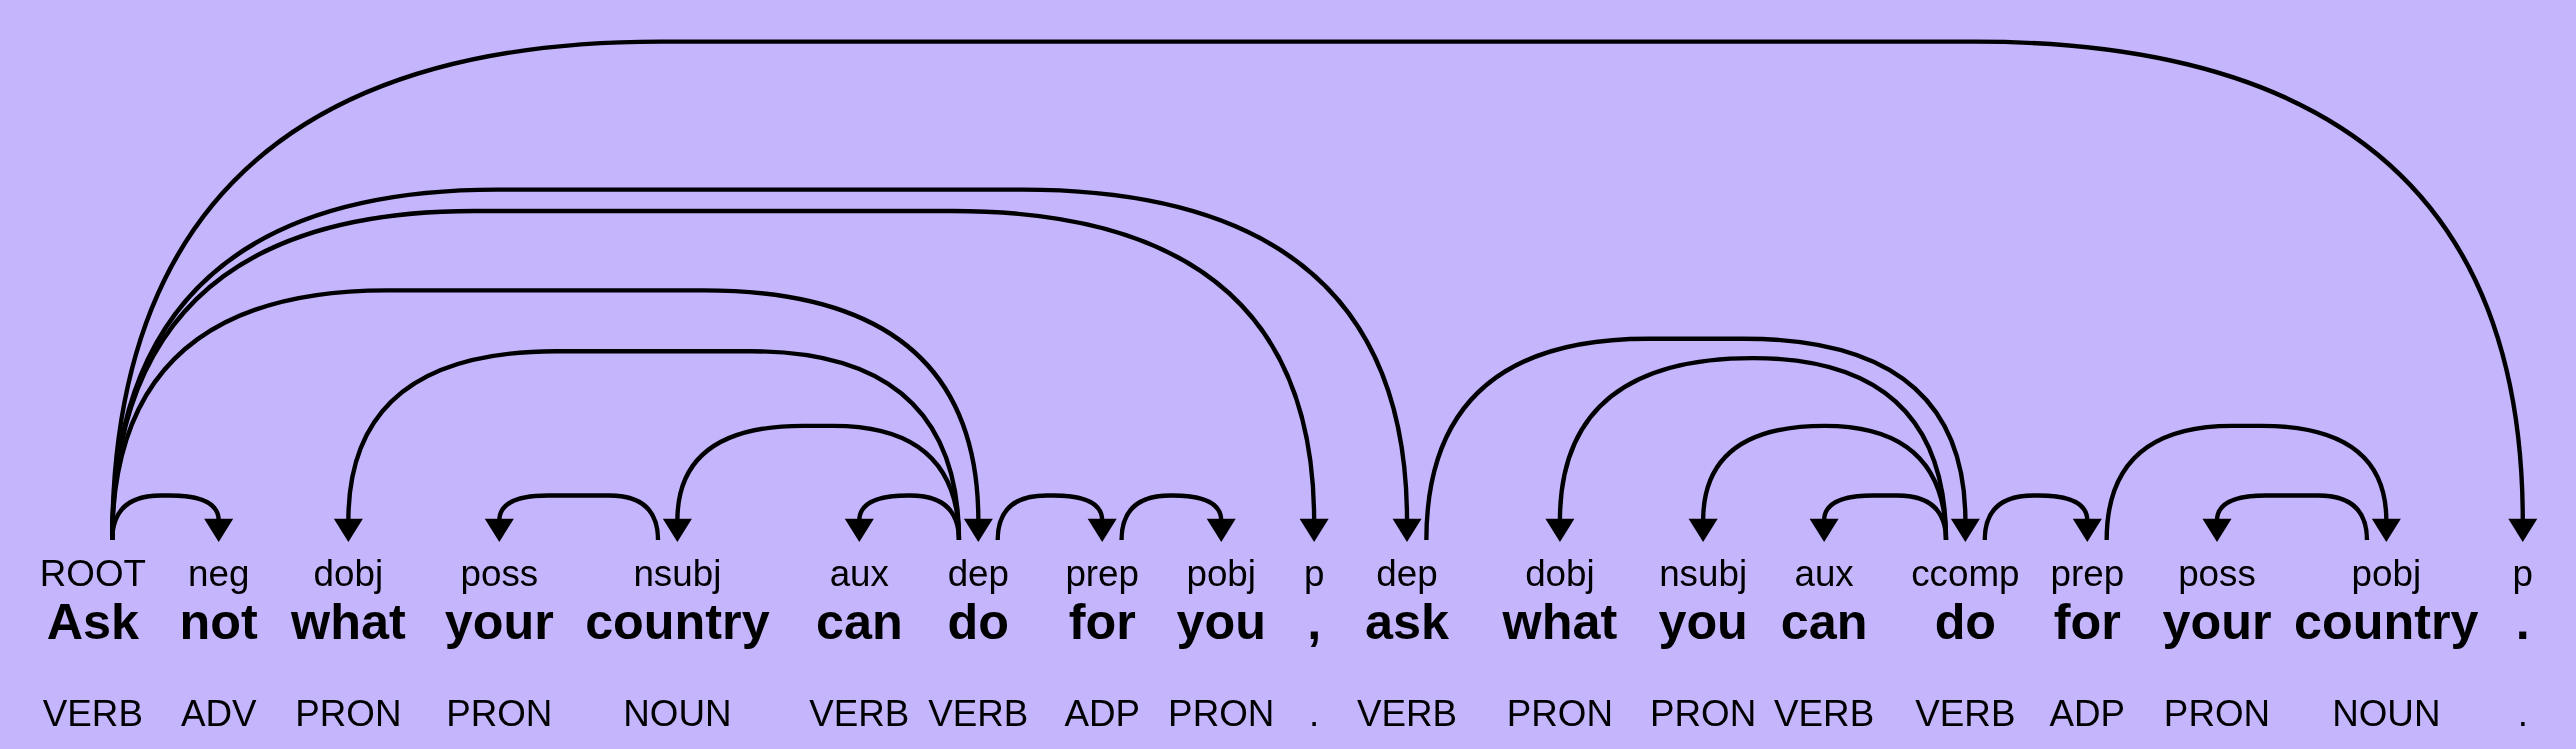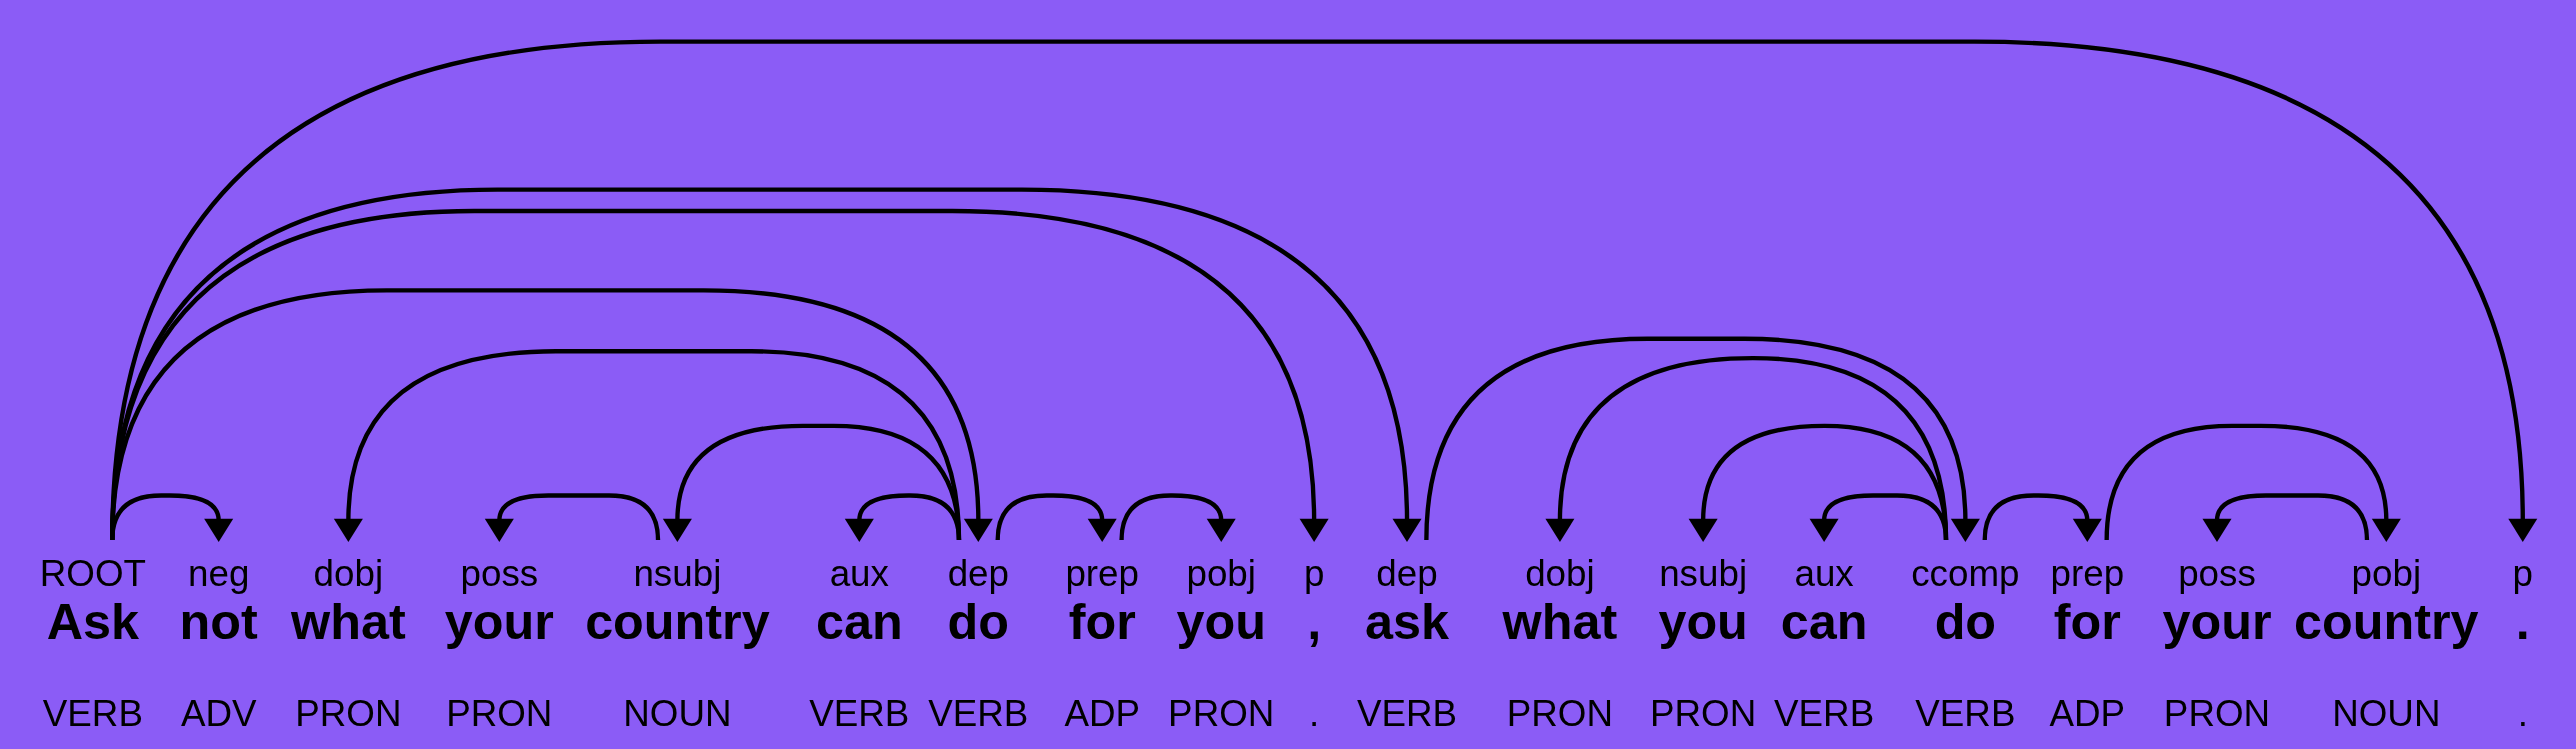--- a/index.html
+++ b/index.html
@@ -1,20 +1,20 @@
 <!DOCTYPE html>
 <html><head>
 <meta charset="utf-8">
 <style>
   html, body { margin: 0; padding: 0; background: #ffffff; }
   .stage {
     position: relative;
     width: 2576px;
     height: 750px;
-    background: #8b5cf6;
+    background: #c4b5fd;
     font-family: "Liberation Sans", sans-serif;
   }
   svg { display: block; }
   .arc {
     fill: none;
     stroke: #000000;
     stroke-width: 4.5;
   }
   .arrowhead { fill: #000000; stroke: none; }
   .dep-label {

